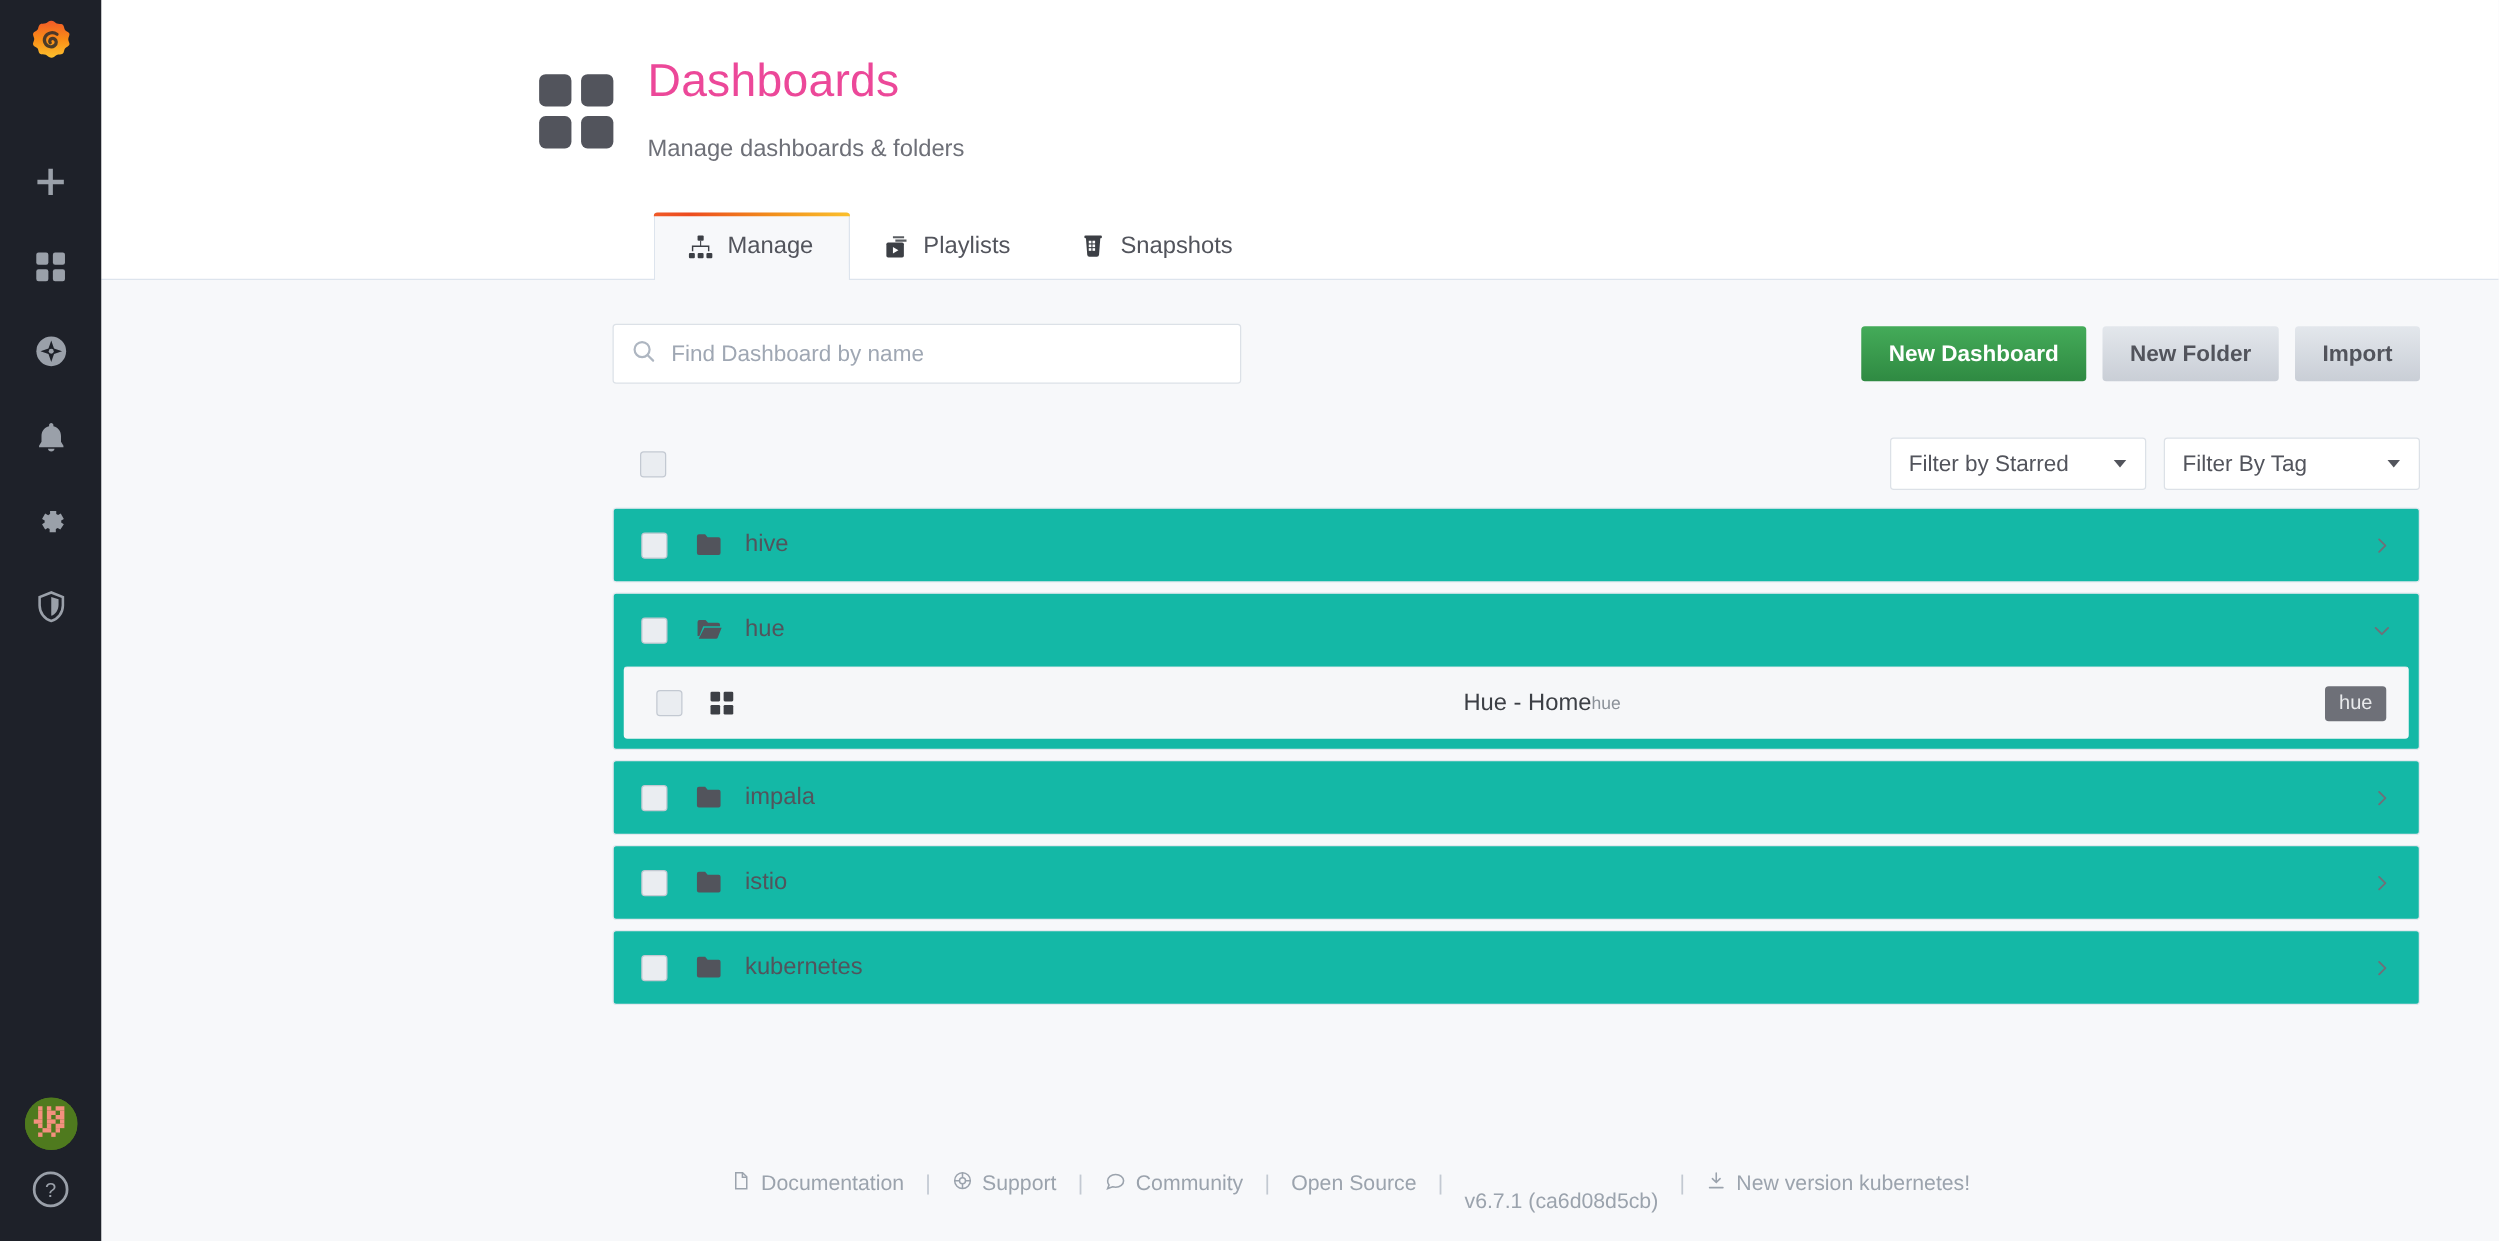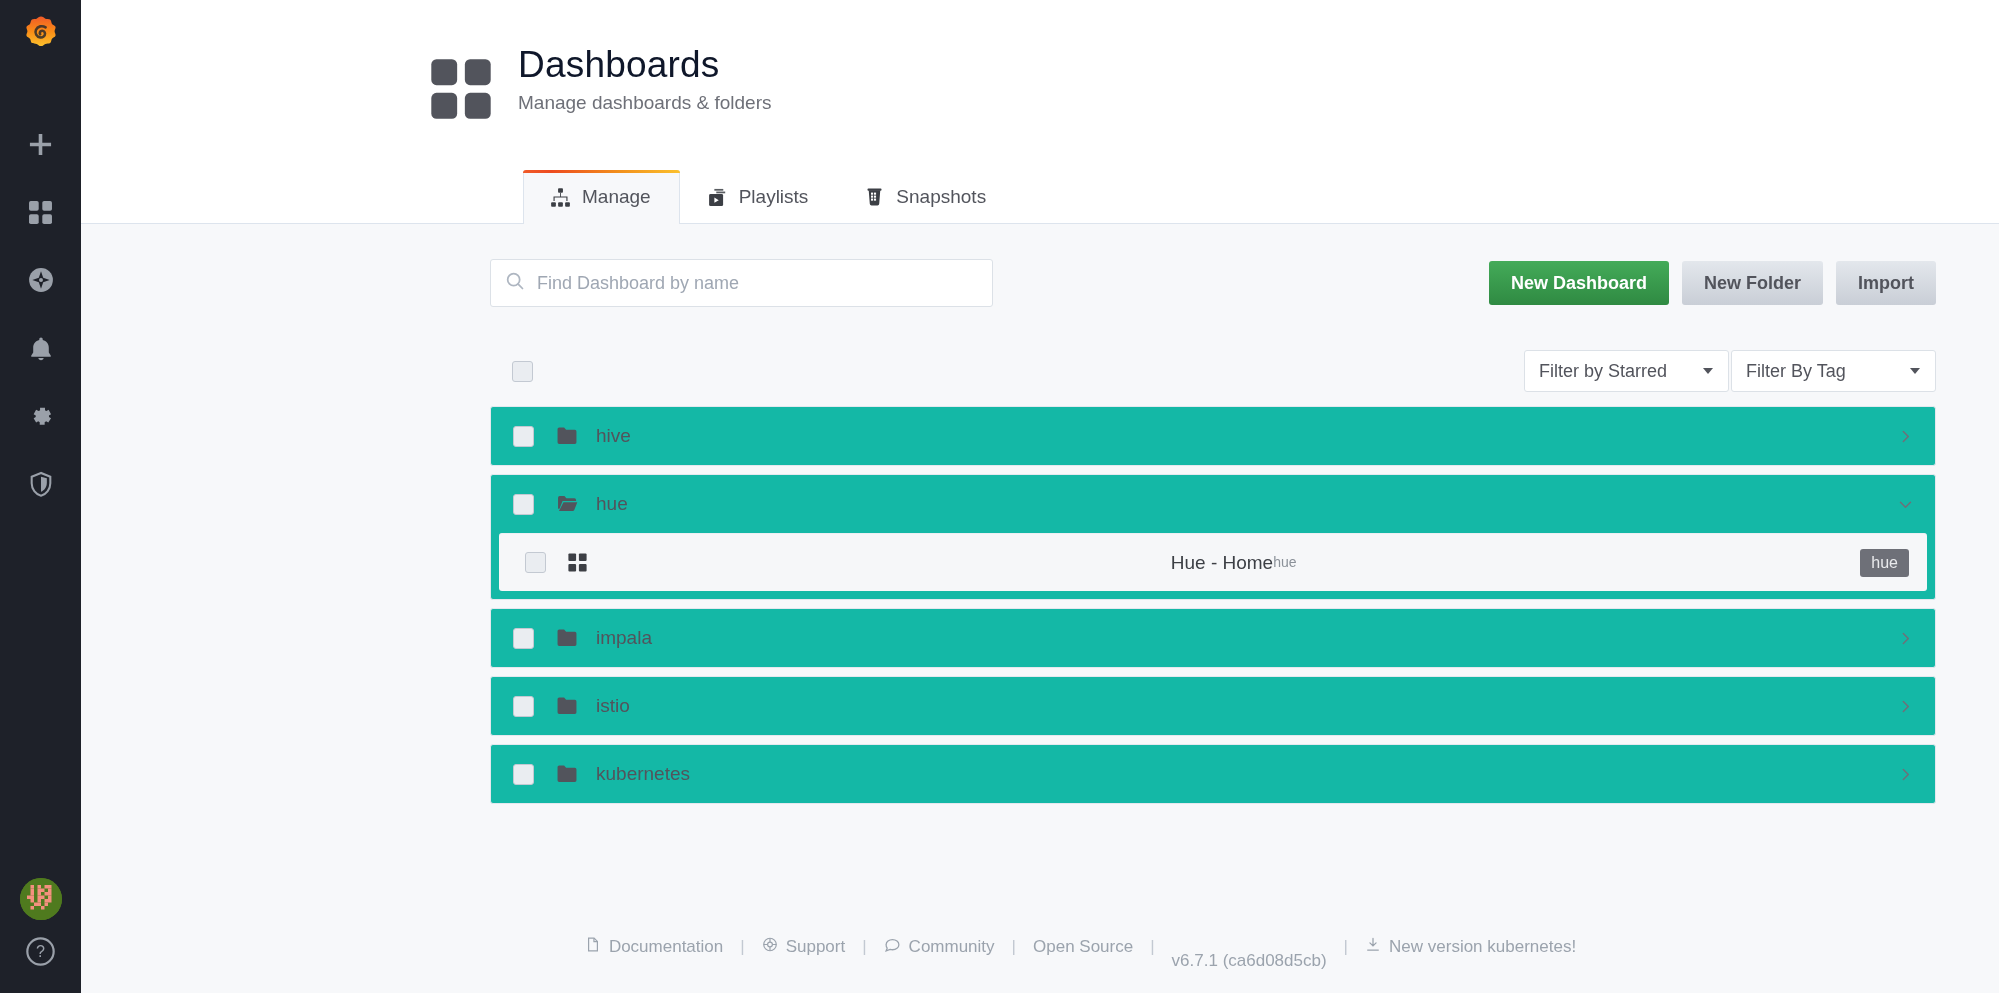--- a/index.html
+++ b/index.html
@@ -45,25 +45,25 @@
     background: #ffffff;
     height: 224px;
     position: relative;
     flex: 0 0 224px;
     border-bottom: 1px solid #dde4ed;
   }
   .header-inner { padding-left: 347px; padding-top: 46px; }
   .title-row { display: flex; align-items: flex-start; gap: 24px; }
   .title-icon { margin-top: 10px; }
   .page-title {
-    font-size: 37px; font-weight: 400; color: #0f172a;
+    font-size: 37px; font-weight: 400; color: #ec4899;
     line-height: 1.05; letter-spacing: 0.2px;
   }
   .page-subtitle {
-    font-size: 19px; color: #6e7078; margin-top: 7px; font-weight: 400;
+    font-size: 19px; color: #6e7078; margin-top: 24px; font-weight: 400;
   }
 
   .tabs {
     position: absolute; left: 409px; bottom: 0;
     display: flex; align-items: flex-end; gap: 0; padding-left: 33px;
   }
   .tab {
     display: flex; align-items: center; gap: 11px;
     padding: 16px 28px 15px 26px;
     font-size: 19px; color: #52545c; cursor: pointer;
@@ -127,21 +127,21 @@
   .filter-row {
     display: flex; align-items: center; justify-content: space-between;
     margin-bottom: 14px; padding-left: 22px;
   }
   .select-all { display: flex; align-items: center; }
   .cbx {
     width: 21px; height: 21px; border-radius: 3px;
     background: #eaedf1; border: 1px solid #c3c9d2;
     cursor: pointer; display: block; flex: 0 0 21px;
   }
-  .filters { display: flex; gap: 2px; }
+  .filters { display: flex; gap: 14px; }
   .filter-select {
     height: 42px; min-width: 205px;
     background: #ffffff; border: 1px solid #dce1e7; border-radius: 3px;
     display: flex; align-items: center; justify-content: space-between;
     padding: 0 15px 0 14px; font-size: 18px; color: #52545c; cursor: pointer;
   }
   .caret {
     width: 0; height: 0; margin-left: 24px;
     border-left: 5px solid transparent; border-right: 5px solid transparent;
     border-top: 6px solid #52545c;

